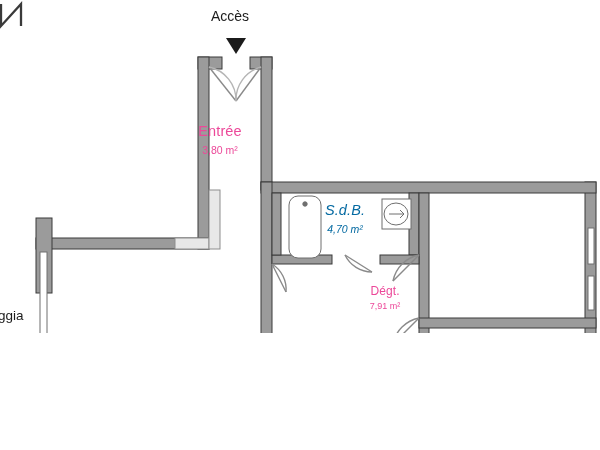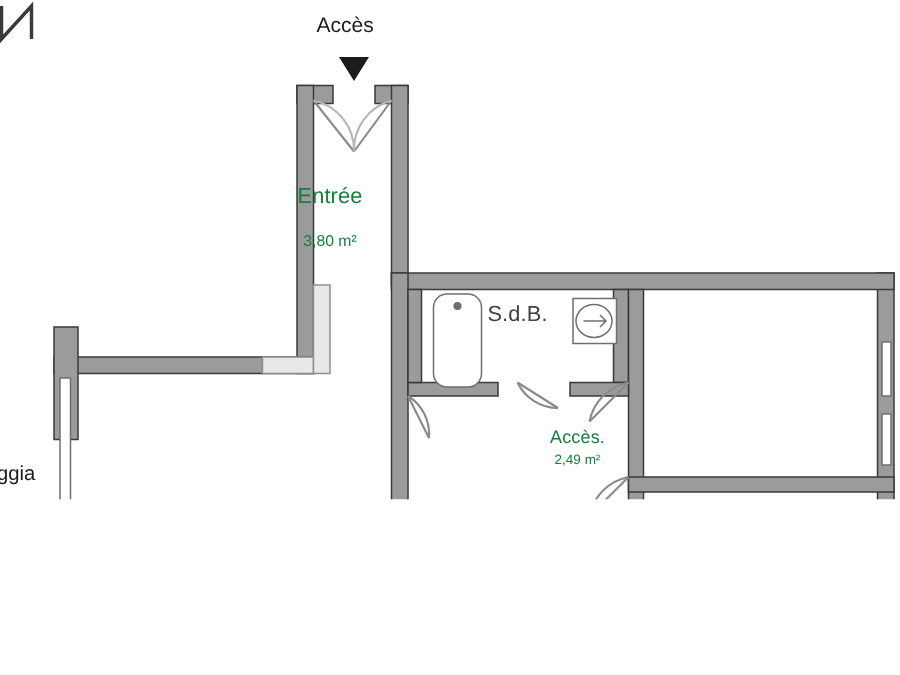--- a/index.html
+++ b/index.html
@@ -20,38 +20,38 @@
   #plan-svg {
     position: absolute;
     top: 0;
     left: 0;
     width: 600px;
     height: 450px;
   }
   .room-label {
     position: absolute;
     text-align: center;
-    color: #15803d;
+    color: #ec4899;
     line-height: 1.25;
     white-space: nowrap;
     pointer-events: none;
   }
   .room-label .rl-name {
     display: block;
     font-size: 14.5px;
     letter-spacing: 0.1px;
   }
   .room-label .rl-area {
     display: block;
     font-size: 10.5px;
-    margin-top: 15px;
+    margin-top: 4px;
   }
   .room-label.small .rl-name { font-size: 12px; }
   .room-label.small .rl-area { font-size: 9px; margin-top: 2px; }
-  .room-label.faded { color: #404040; }
+  .room-label.faded { color: #0369a1; font-style: italic; }
 
   #access-label {
     position: absolute;
     font-size: 14px;
     color: #1b1b1b;
     white-space: nowrap;
   }
   #loggia-label {
     position: absolute;
     font-size: 13.5px;
@@ -200,25 +200,26 @@
   <div class="room-label" style="left:160px; top:122px; width:120px;">
     <span class="rl-name">Entrée</span>
     <span class="rl-area">3,80 m²</span>
   </div>
 
   <div class="room-label" style="left:80px; top:292px; width:200px;">
   </div>
 
   <div class="room-label faded" style="left:300px; top:201px; width:90px;">
     <span class="rl-name">S.d.B.</span>
+    <span class="rl-area">4,70 m²</span>
   </div>
 
   <div class="room-label small" style="left:330px; top:284px; width:110px;">
-    <span class="rl-name">Accès.</span>
-    <span class="rl-area">2,49 m²</span>
+    <span class="rl-name">Dégt.</span>
+    <span class="rl-area">7,91 m²</span>
   </div>
 
 
 
   <div class="room-label" style="left:438px; top:352px; width:140px;">
   </div>
 
   <div id="loggia-label" style="left:-2px; top:308px;">ggia</div>
 
   <div class="scale-num" style="left:475px; top:425px;">0</div>

